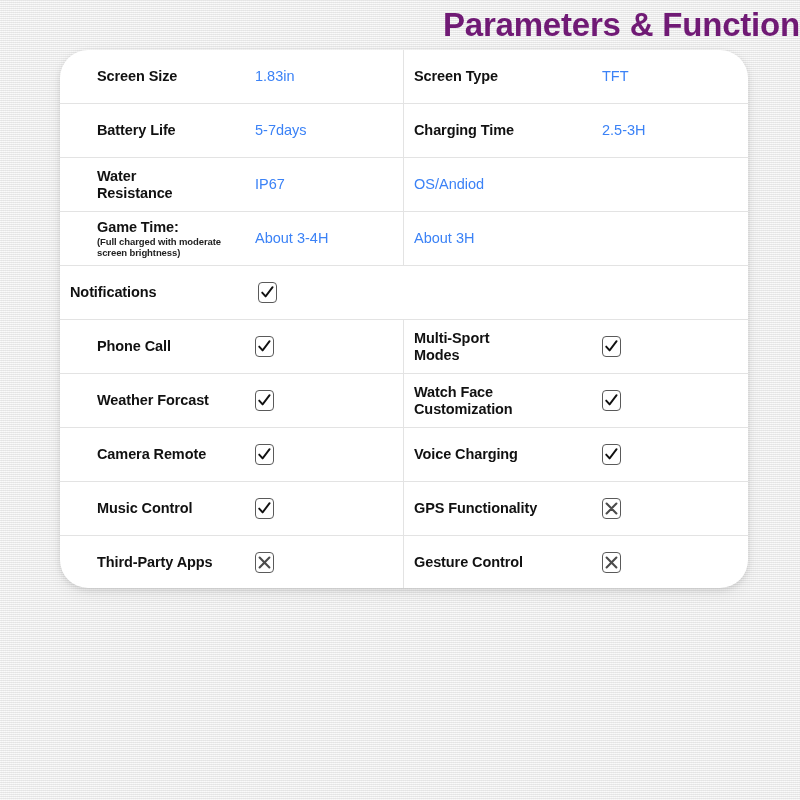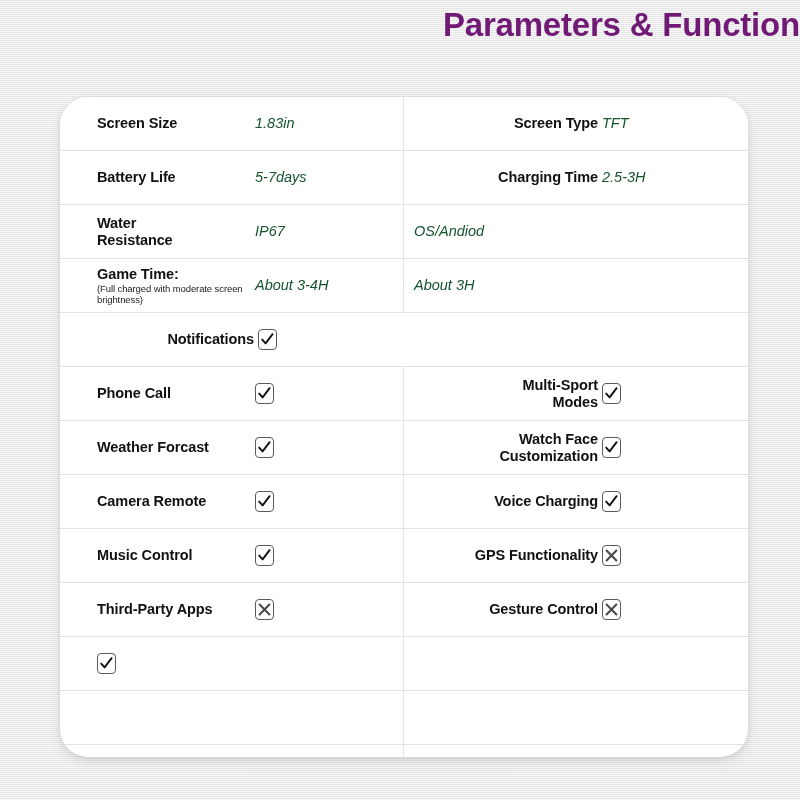--- a/index.html
+++ b/index.html
@@ -29,46 +29,45 @@
     color: #701a75;
     letter-spacing: -0.2px;
     line-height: 42px;
   }
 
   #spec-card {
     position: absolute;
     left: 60px;
     top: 50px;
     width: 688px;
-    height: 660px;
+    height: 538px;
     background: #ffffff;
     border-radius: 28px;
     box-shadow: 0 2px 6px rgba(0,0,0,0.10), 0 6px 16px rgba(0,0,0,0.06);
     overflow: hidden;
-    margin-top: 47px;
   }
 
   .spec-row {
     display: flex;
     height: 54px;
     border-bottom: 1px solid #e3e3e3;
     box-sizing: border-box;
   }
   .spec-row:last-child { border-bottom: none; }
 
   .spec-cell {
     width: 50%;
     display: flex;
     align-items: center;
     box-sizing: border-box;
     position: relative;
     height: 100%;
   }
   .spec-cell.left { border-right: 1px solid #e3e3e3; padding-left: 37px; }
-  .spec-cell.right { padding-left: 10px; text-align: right; }
+  .spec-cell.right { padding-left: 10px; }
 
   .label-wrap {
     width: 158px;
     flex: 0 0 158px;
     padding-right: 4px;
     box-sizing: border-box;
   }
   .spec-cell.right .label-wrap {
     width: 188px;
     flex: 0 0 188px;
@@ -76,35 +75,34 @@
 
   .spec-label {
     font-size: 14.5px;
     font-weight: bold;
     color: #111111;
     line-height: 17px;
     letter-spacing: -0.1px;
   }
   .spec-sub {
     font-size: 9.5px;
-    font-weight: normal;
+    font-weight: bold;
     color: #222222;
     line-height: 11px;
     letter-spacing: -0.1px;
     display: block;
   }
   .spec-sub:empty { display: none; }
 
   .spec-value {
     font-size: 14.5px;
     font-weight: normal;
-    color: #14532d;
+    color: #3b82f6;
     line-height: 17px;
     white-space: nowrap;
-    font-style: italic;
   }
   .spec-value:empty { display: none; }
 
   .checkbox {
     width: 19px;
     height: 21px;
     border: 1.6px solid #5a5a5a;
     border-radius: 4px;
     box-sizing: border-box;
     display: inline-flex;

